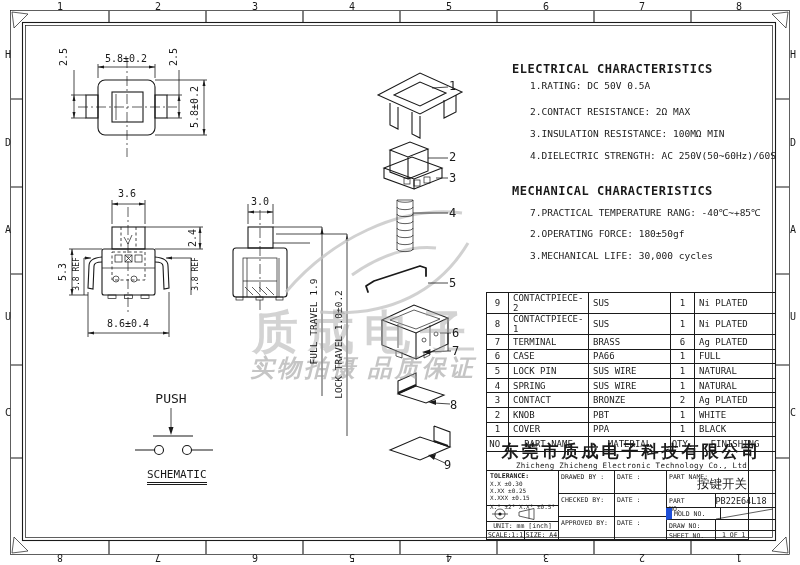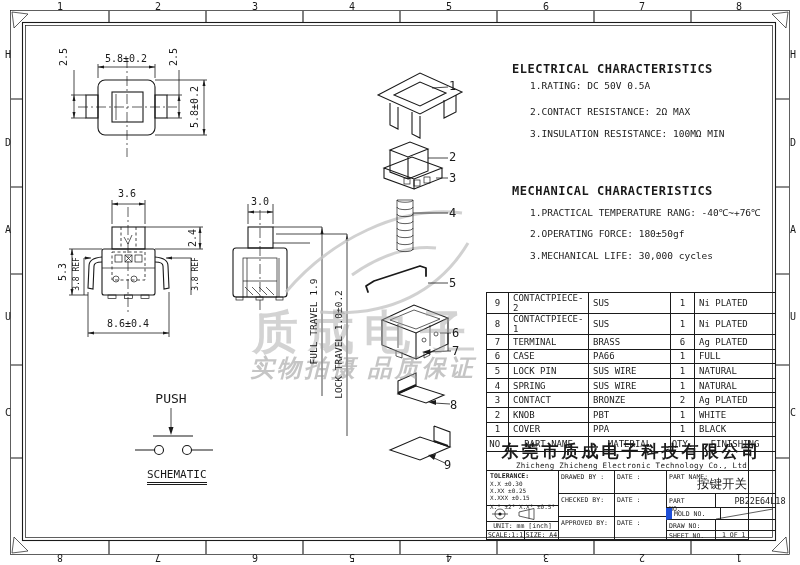--- a/index.html
+++ b/index.html
@@ -255,22 +255,23 @@
   <span class="t callout" style="left:449px;top:276px">5</span>
   <span class="t callout" style="left:452px;top:326px">6</span>
   <span class="t callout" style="left:452px;top:344px">7</span>
   <span class="t callout" style="left:450px;top:398px">8</span>
   <span class="t callout" style="left:444px;top:458px">9</span>
 
   <div class="t sect-title" style="left:512px;top:62px">ELECTRICAL CHARACTERISTICS</div>
   <div class="t sect-item" style="left:530px;top:80px">1.RATING: DC 50V 0.5A</div>
   <div class="t sect-item" style="left:530px;top:106px">2.CONTACT RESISTANCE: 2Ω MAX</div>
   <div class="t sect-item" style="left:530px;top:128px">3.INSULATION RESISTANCE: 100MΩ MIN</div>
+  <div class="t sect-item" style="left:530px;top:150px">4.DIELECTRIC STRENGTH: AC 250V(50~60Hz)/60S</div>
   <div class="t sect-title" style="left:512px;top:184px">MECHANICAL CHARACTERISTICS</div>
-  <div class="t sect-item" style="left:530px;top:206px">1.PRACTICAL TEMPERATURE RANG: -40℃~+76℃</div>
+  <div class="t sect-item" style="left:530px;top:206px">7.PRACTICAL TEMPERATURE RANG: -40℃~+85℃</div>
   <div class="t sect-item" style="left:530px;top:228px">2.OPERATING FORCE: 180±50gf</div>
   <div class="t sect-item" style="left:530px;top:250px">3.MECHANICAL LIFE: 30,000 cycles</div>
 
   <table class="parts">
     <colgroup>
         <col style="width:22px">
         <col style="width:80px">
         <col style="width:82px">
         <col style="width:24px">
         <col style="width:81px">
@@ -385,21 +386,21 @@
       <div class="cell br lbl" style="left:0;top:0;width:56px;height:23px;padding:2px 0 0 2px">APPROVED BY:</div>
       <div class="cell lbl" style="left:56px;top:0;width:51px;height:23px;padding:2px 0 0 2px">DATE :</div>
     </div>
 
     <div class="cell bb" style="left:179px;top:31px;width:109px;height:23px;border-left:1px solid #1a1a1a">
       <div class="lbl" style="position:absolute;left:2px;top:2px">PART NAME:</div>
       <div style="position:absolute;left:30px;top:5px;font-size:12.5px;font-family:'Liberation Sans',sans-serif">按键开关</div>
     </div>
     <div class="cell bb" style="left:179px;top:54px;width:109px;height:14px;border-left:1px solid #1a1a1a">
       <div class="cell br lbl" style="left:0;top:0;width:49px;height:14px;padding:3px 16px 0 2px">PART NO.</div>
-      <div class="cell ctr" style="left:63px;top:0;width:60px;height:14px;font-size:8.5px;line-height:14px">PB22E64L18</div>
+      <div class="cell ctr" style="left:44px;top:0;width:60px;height:14px;font-size:8.5px;line-height:14px">PB22E64L18</div>
     </div>
     <div class="cell bb" style="left:179px;top:68px;width:109px;height:12px;border-left:6px solid #1d4ed8">
       <div class="cell br lbl" style="left:0;top:0;width:49px;height:12px;padding:2px 0 0 2px">MOLD NO.</div>
     </div>
     <div class="cell bb" style="left:179px;top:80px;width:109px;height:11px;border-left:1px solid #1a1a1a">
       <div class="cell br lbl" style="left:0;top:0;width:49px;height:11px;padding:2px 0 0 2px">DRAW NO:</div>
     </div>
     <div class="cell" style="left:179px;top:91px;width:109px;height:9px;border-left:1px solid #1a1a1a">
       <div class="cell br lbl" style="left:0;top:0;width:49px;height:9px;padding:1px 0 0 2px">SHEET NO.</div>
       <div class="cell" style="left:49px;top:0;width:60px;height:9px;font-size:6.5px;line-height:9px;padding-left:6px">1 OF 1</div>

